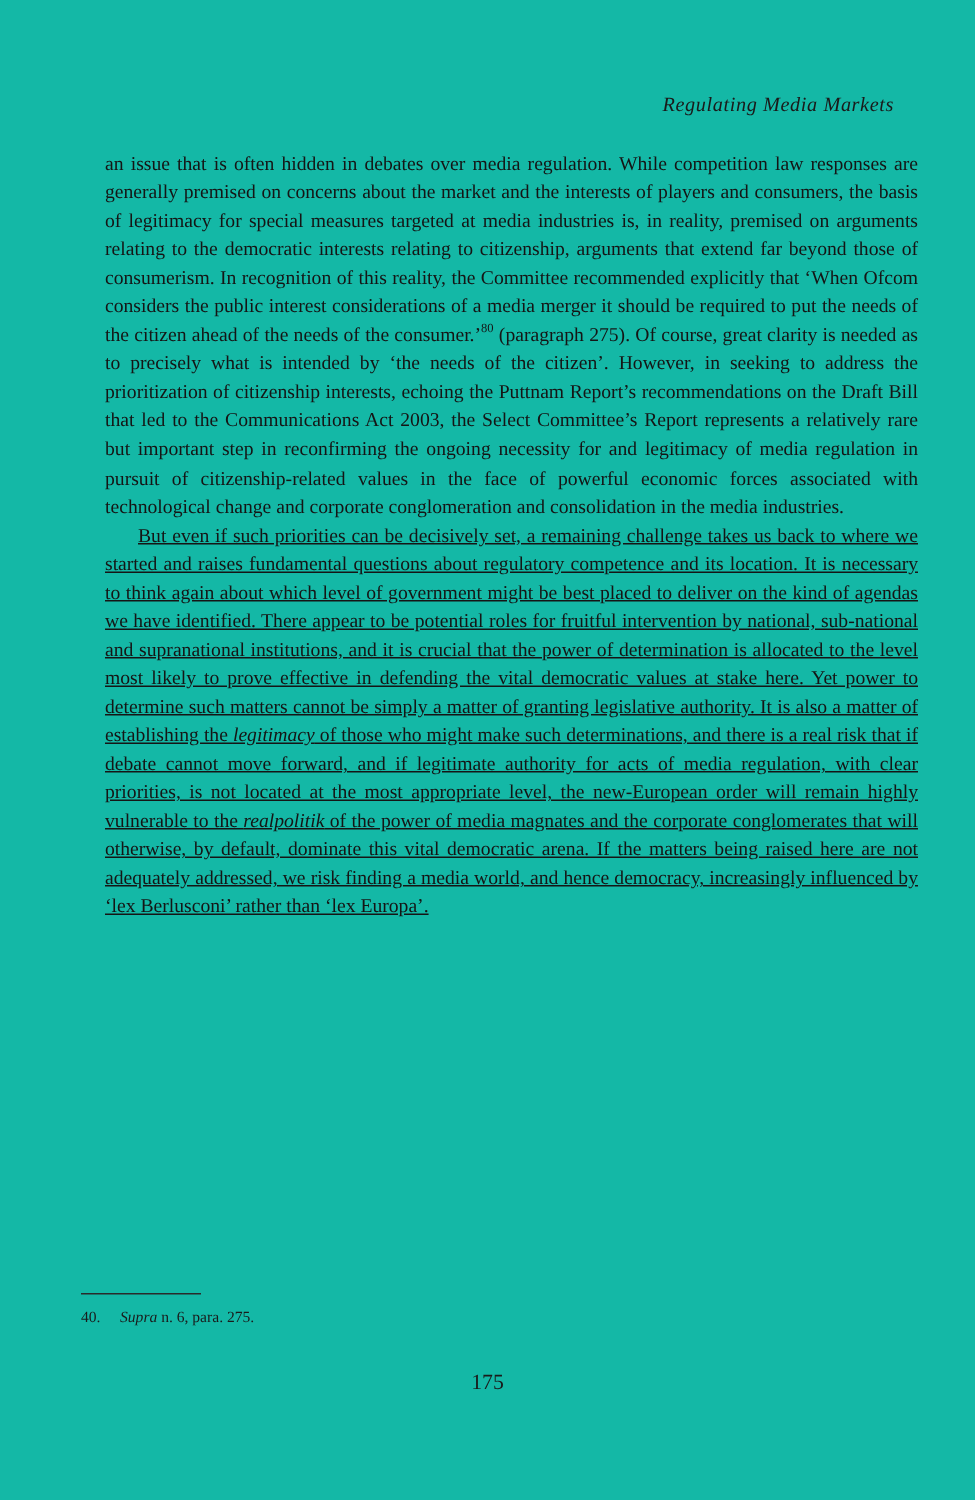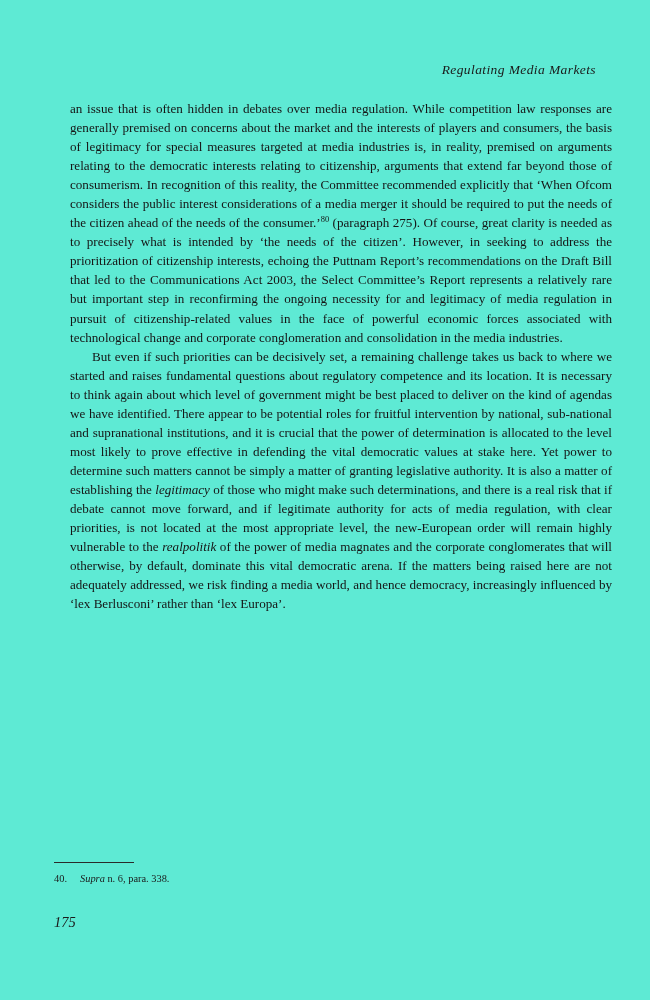--- a/index.html
+++ b/index.html
@@ -4,21 +4,21 @@
 <style>
   html, body {
     margin: 0;
     padding: 0;
     background: #ffffff;
   }
   .page {
     position: relative;
     width: 650px;
     height: 1000px;
-    background: #5eead4;
+    background: #14b8a6;
     font-family: "Liberation Serif", "DejaVu Serif", serif;
     color: #1a1a1a;
     overflow: hidden;
   }
 
   
   .running-head {
     position: absolute;
     left: 54px;
     right: 54px;
@@ -42,20 +42,21 @@
     margin: 0;
     text-align: justify;
     text-justify: inter-word;
     font-size: 13.1px;
     line-height: 19.05px;
     color: #151515;
     hyphens: manual;
   }
   .para.indent {
     text-indent: 22px;
+    text-decoration: underline;
   }
   .para em {
     font-style: italic;
   }
   sup.fn-ref {
     font-size: 8.4px;
     vertical-align: super;
     line-height: 0;
   }
 
@@ -84,40 +85,39 @@
   }
   .footnote-item em {
   }
 
   
   .folio {
     position: absolute;
     left: 54px;
     right: 54px;
     top: 914px;
-    text-align: left;
+    text-align: center;
     font-size: 14.5px;
     color: #1a1a1a;
-    font-style: italic;
   }
 </style>
 </head>
 <body>
 
 <div class="page">
 
   <div class="running-head">Regulating Media Markets</div>
 
   <div class="body-block">
       <p class="para"><span>an issue that is often hidden in debates over media regulation. While competition law responses are generally premised on concerns about the market and the interests of players and consumers, the basis of legitimacy for special measures targeted at media industries is, in reality, premised on arguments relating to the democratic interests relating to citizenship, arguments that extend far beyond those of consumerism. In recognition of this reality, the Committee recommended explicitly that ‘When Ofcom considers the public interest considerations of a media merger it should be required to put the needs of the citizen ahead of the needs of the consumer.’</span><sup class="fn-ref">80</sup><span> (paragraph 275). Of course, great clarity is needed as to precisely what is intended by ‘the needs of the citizen’. However, in seeking to address the prioritization of citizenship interests, echoing the Puttnam Report’s recommendations on the Draft Bill that led to the Communications Act 2003, the Select Committee’s Report represents a relatively rare but important step in reconfirming the ongoing necessity for and legitimacy of media regulation in pursuit of citizenship-related values in the face of powerful economic forces associated with technological change and corporate conglomeration and consolidation in the media industries.</span></p>
       <p class="para indent"><span>But even if such priorities can be decisively set, a remaining challenge takes us back to where we started and raises fundamental questions about regulatory competence and its location. It is necessary to think again about which level of government might be best placed to deliver on the kind of agendas we have identified. There appear to be potential roles for fruitful intervention by national, sub-national and supranational institutions, and it is crucial that the power of determination is allocated to the level most likely to prove effective in defending the vital democratic values at stake here. Yet power to determine such matters cannot be simply a matter of granting legislative authority. It is also a matter of establishing the </span><em>legitimacy</em><span> of those who might make such determinations, and there is a real risk that if debate cannot move forward, and if legitimate authority for acts of media regulation, with clear priorities, is not located at the most appropriate level, the new-European order will remain highly vulnerable to the </span><em>realpolitik</em><span> of the power of media magnates and the corporate conglomerates that will otherwise, by default, dominate this vital democratic arena. If the matters being raised here are not adequately addressed, we risk finding a media world, and hence democracy, increasingly influenced by ‘lex Berlusconi’ rather than ‘lex Europa’.</span></p>
     </div>
 
   <div class="footnote-zone">
     <div class="footnote-rule"></div>
     <div class="footnote-list">
-        <div class="footnote-item"><span class="footnote-num">40.</span><em>Supra</em><span> n. 6, para. 338.</span></div>
+        <div class="footnote-item"><span class="footnote-num">40.</span><em>Supra</em><span> n. 6, para. 275.</span></div>
       </div>
   </div>
 
   <div class="folio">175</div>
 
 </div>
 
 </body></html>

